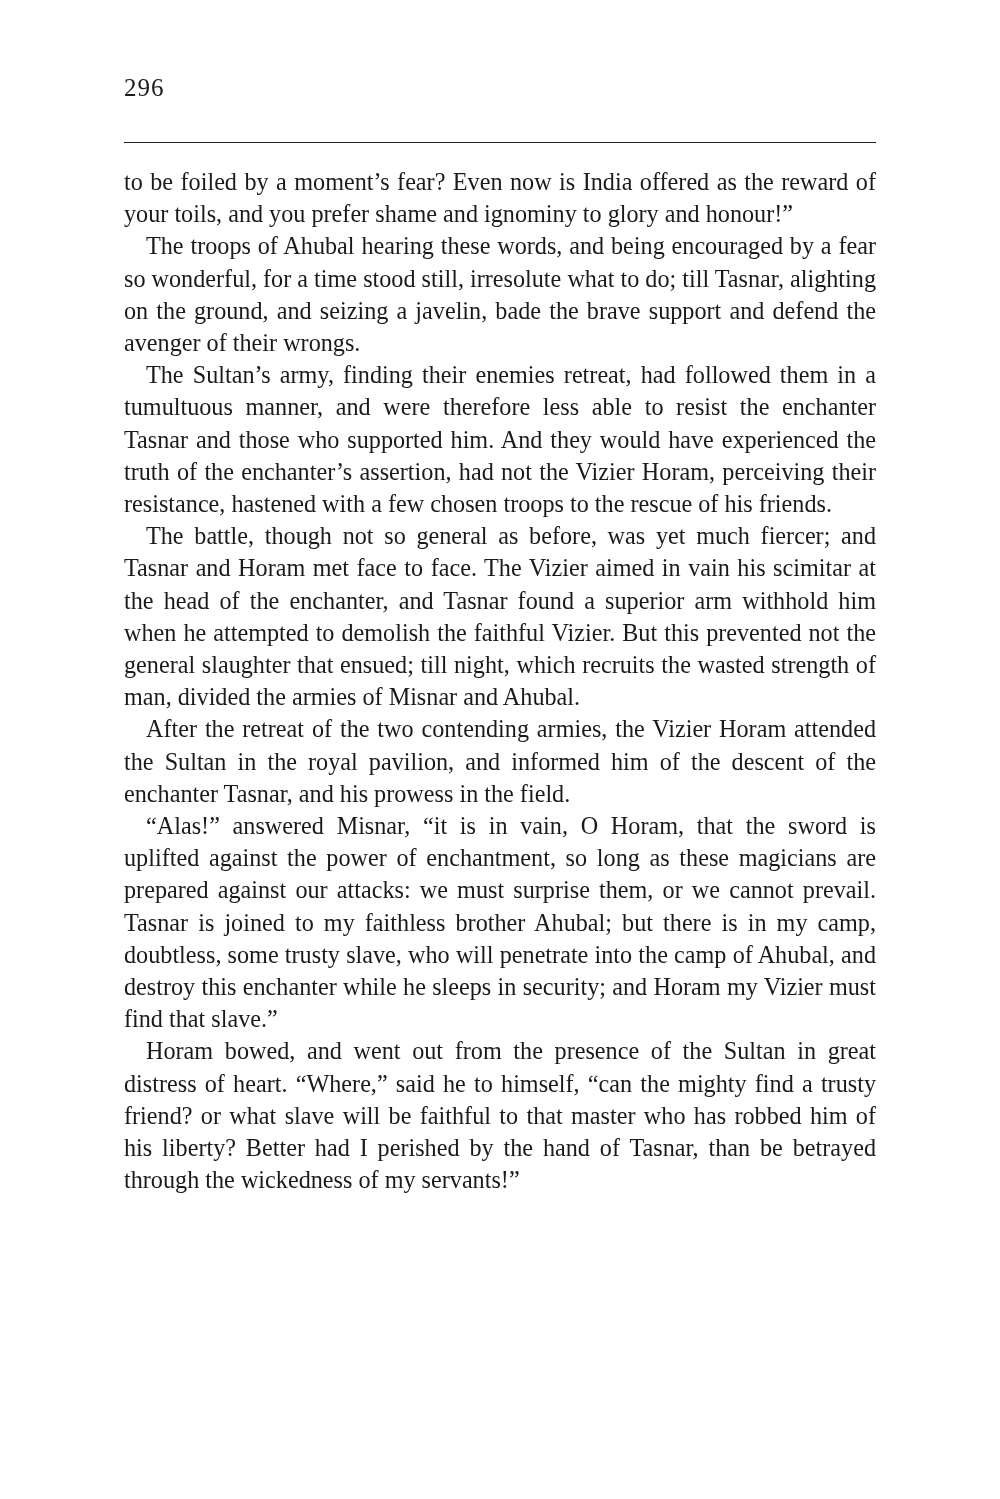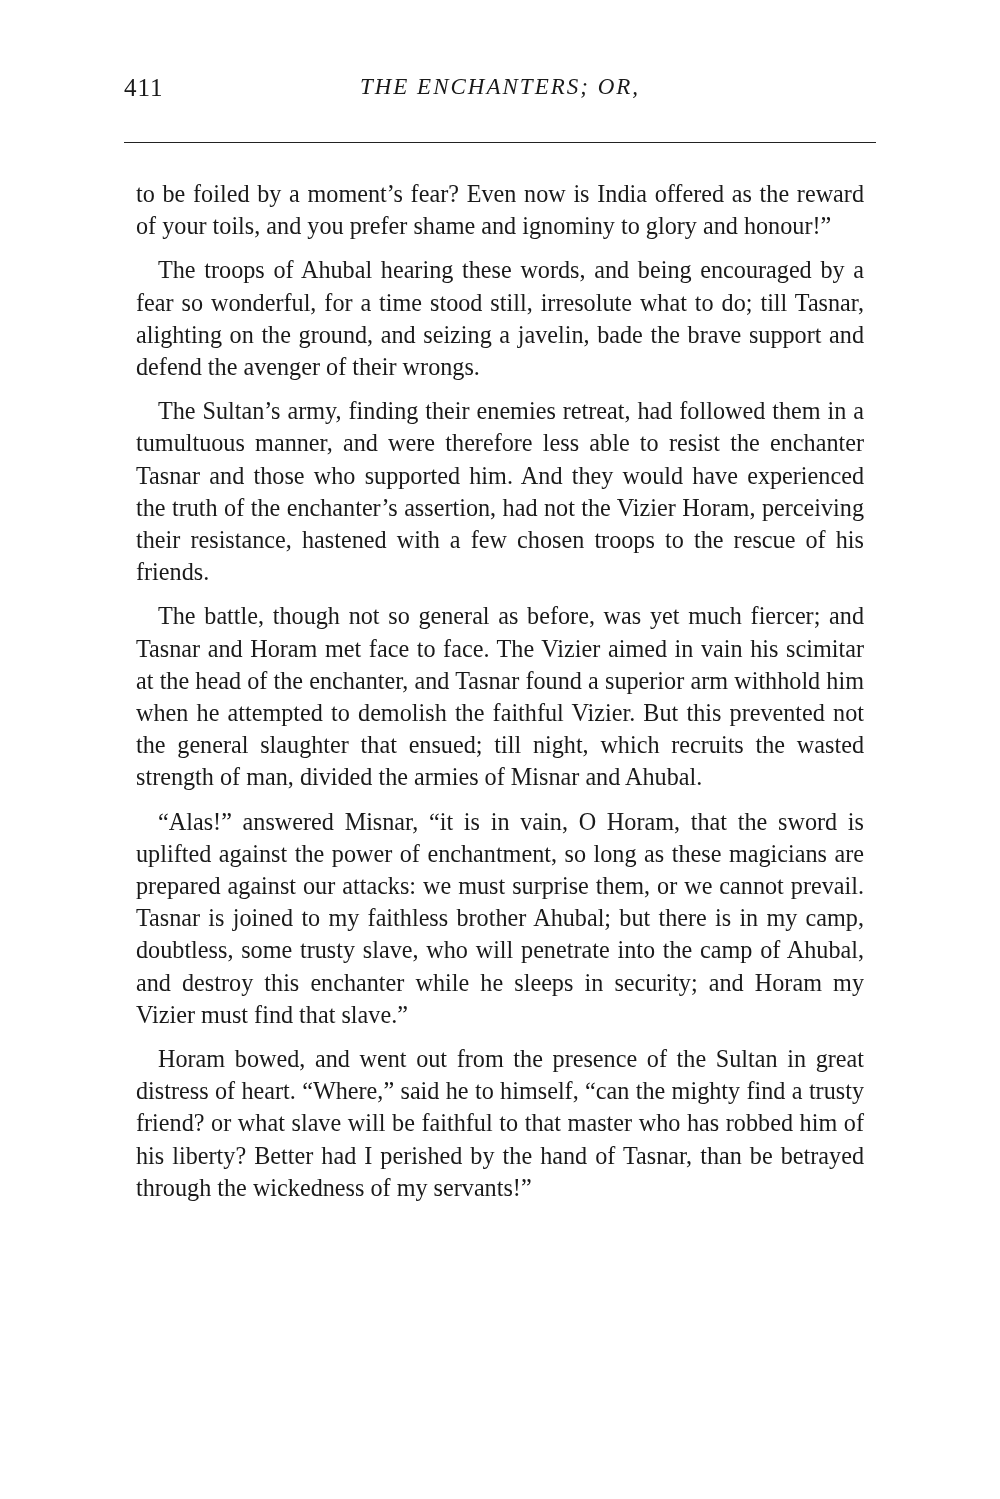--- a/index.html
+++ b/index.html
@@ -7,33 +7,33 @@
          font-family: "Liberation Serif", "DejaVu Serif", serif; color: #1a1a1a; }
   .page { position: absolute; left: 124px; top: 0; width: 752px; }
   .header { position: absolute; top: 74px; left: 0; width: 752px; height: 40px; }
   .page-num { position: absolute; left: 0; top: 0; font-size: 25px; letter-spacing: 1px; }
   .running-title { position: absolute; left: 0; right: 0; top: 0; text-align: center;
                    font-style: italic; font-size: 23px; letter-spacing: 2px; }
   .rule { position: absolute; top: 142px; left: 0; width: 752px; height: 0;
           border-top: 1.5px solid #222; }
   .body-text { position: absolute; top: 166px; left: 0; width: 752px;
                font-size: 24.2px; line-height: 32.2px; text-align: justify; }
-  .para { margin: 12px; text-indent: 22px; }
+  .para { margin: 0; text-indent: 22px; }
   .para.first { text-indent: 0; }
 </style>
 </head>
 <body>
 
 <div class="page">
   <div class="header">
-    <span class="page-num">411</span>
-    <span class="running-title">THE ENCHANTERS; OR,</span>
+    <span class="page-num">296</span>
   </div>
   <div class="rule"></div>
   <div class="body-text">
     <p class="para first">to be foiled by a moment’s fear? Even now is India offered as the reward of your toils, and you prefer shame and ignominy to glory and honour!”</p>
     <p class="para">The troops of Ahubal hearing these words, and being encouraged by a fear so wonderful, for a time stood still, irresolute what to do; till Tasnar, alighting on the ground, and seizing a javelin, bade the brave support and defend the avenger of their wrongs.</p>
     <p class="para">The Sultan’s army, finding their enemies retreat, had followed them in a tumultuous manner, and were therefore less able to resist the enchanter Tasnar and those who supported him. And they would have experienced the truth of the enchanter’s assertion, had not the Vizier Horam, perceiving their resistance, hastened with a few chosen troops to the rescue of his friends.</p>
     <p class="para">The battle, though not so general as before, was yet much fiercer; and Tasnar and Horam met face to face. The Vizier aimed in vain his scimitar at the head of the enchanter, and Tasnar found a superior arm withhold him when he attempted to demolish the faithful Vizier. But this prevented not the general slaughter that ensued; till night, which recruits the wasted strength of man, divided the armies of Misnar and Ahubal.</p>
+    <p class="para">After the retreat of the two contending armies, the Vizier Horam attended the Sultan in the royal pavilion, and informed him of the descent of the enchanter Tasnar, and his prowess in the field.</p>
     <p class="para">“Alas!” answered Misnar, “it is in vain, O Horam, that the sword is uplifted against the power of enchantment, so long as these magicians are prepared against our attacks: we must surprise them, or we cannot prevail. Tasnar is joined to my faithless brother Ahubal; but there is in my camp, doubtless, some trusty slave, who will penetrate into the camp of Ahubal, and destroy this enchanter while he sleeps in security; and Horam my Vizier must find that slave.”</p>
     <p class="para">Horam bowed, and went out from the presence of the Sultan in great distress of heart. “Where,” said he to himself, “can the mighty find a trusty friend? or what slave will be faithful to that master who has robbed him of his liberty? Better had I perished by the hand of Tasnar, than be betrayed through the wickedness of my servants!”</p>
   </div>
 </div>
 
 </body></html>

